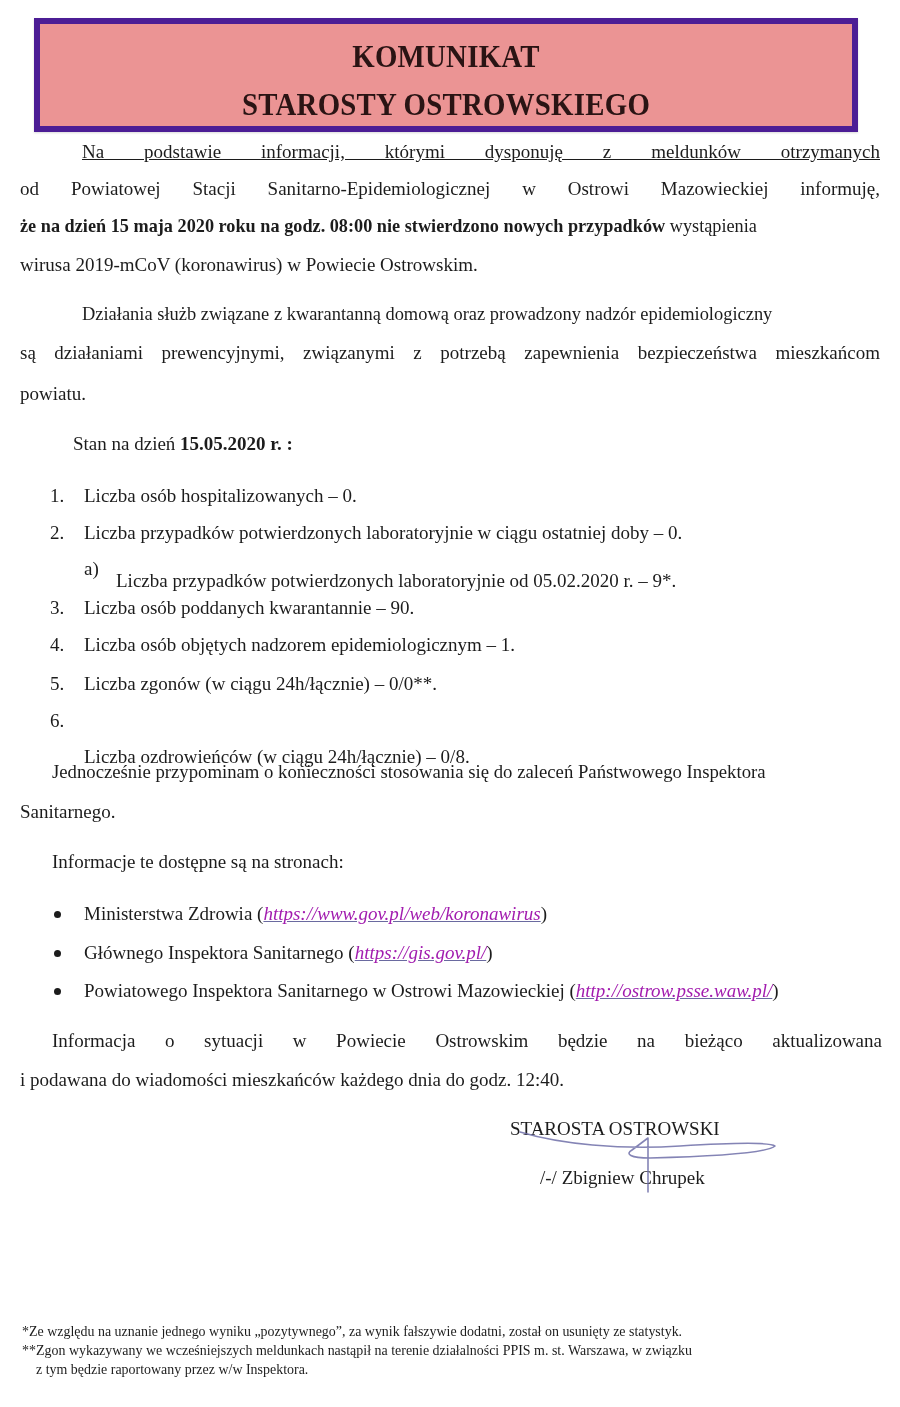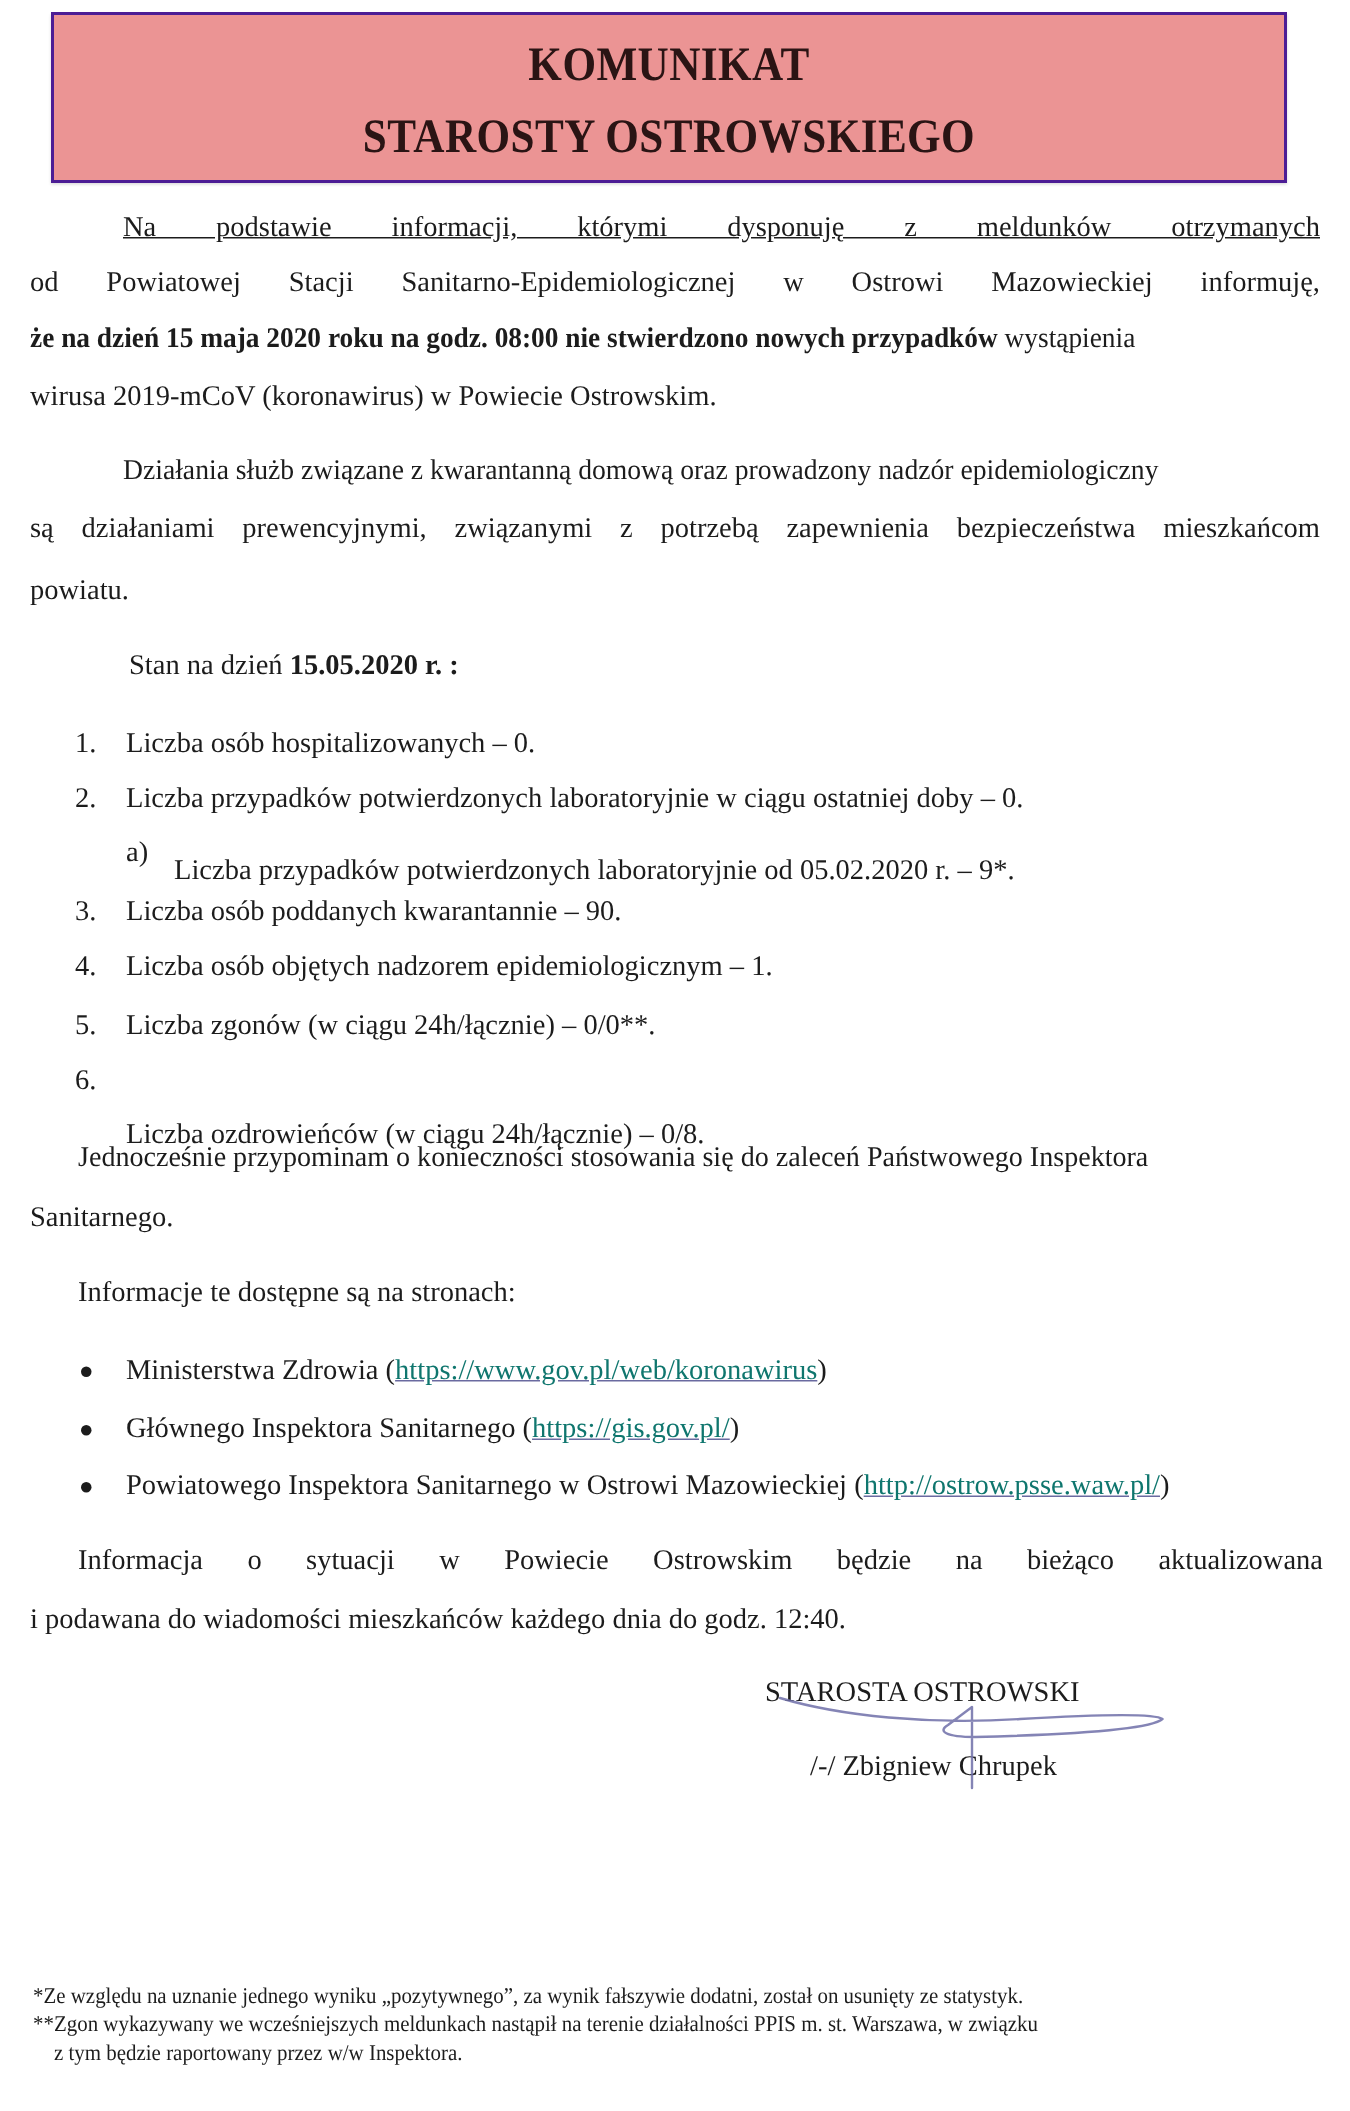--- a/index.html
+++ b/index.html
@@ -2,22 +2,22 @@
 <html><head>
   <meta charset="utf-8">
   <style>
     html, body { margin: 0; padding: 0; background: #ffffff; }
     body {
       width: 900px; height: 1407px; position: relative; overflow: hidden;
       font-family: "Liberation Serif", "DejaVu Serif", serif;
       color: #1c1c1c;
     }
     .header-box {
-      position: absolute; left: 34px; top: 8px; width: 824px; height: 114px;
-      background: #eb9494; border: 2px solid #4c1d95; box-sizing: border-box;
+      position: absolute; left: 34px; top: 18px; width: 824px; height: 114px;
+      background: #eb9494; border: 6px solid #4c1d95; box-sizing: border-box;
       box-shadow: 0 1px 2px rgba(0,0,0,0.15);
       text-align: center;
     }
     .header-box .t1 {
       position: absolute; left: 0; right: 0; top: 14px;
       font-size: 32px; font-weight: bold; color: #2a1414; letter-spacing: 0.3px;
       transform: scaleX(0.9); transform-origin: center;
     }
     .header-box .t2 {
       position: absolute; left: 0; right: 0; top: 62px;
@@ -27,21 +27,21 @@
     .line {
       position: absolute; font-size: 19px; white-space: nowrap; line-height: 24px;
       transform-origin: left center;
     }
     .justify { text-align: justify; text-align-last: justify; white-space: normal; }
     .b { font-weight: bold; }
     .num { position: absolute; font-size: 19px; line-height: 24px; }
     .bullet {
       position: absolute; width: 7px; height: 7px; border-radius: 50%; background: #1c1c1c;
     }
-    .link { text-decoration: underline; text-decoration-color: #6a6aa0; color: #0f766e; }
+    .link { text-decoration: underline; text-decoration-color: #6a6aa0; color: #a21caf; font-style: italic; }
     .foot { position: absolute; font-size: 15px; line-height: 18px; white-space: nowrap; }
     .sig-svg { position: absolute; left: 500px; top: 1110px; }
   </style>
 </head>
 <body>
 
 <div class="header-box">
   <div class="t1">KOMUNIKAT</div>
   <div class="t2">STAROSTY OSTROWSKIEGO</div>
 </div>
@@ -52,21 +52,21 @@
   <div class="line" style="left:20px; top:214px; transform:scaleX(0.96);"><span class="b">że na dzień 15 maja 2020 roku na godz. 08:00 nie stwierdzono nowych przypadków</span><span> wystąpienia</span></div>
   <div class="line" style="left:20px; top:253px;">wirusa 2019-mCoV (koronawirus) w Powiecie Ostrowskim.</div>
 </div>
 
 <div>
   <div class="line" style="left:82px; top:302px; transform:scaleX(0.97);">Działania służb związane z kwarantanną domową oraz prowadzony nadzór epidemiologiczny</div>
   <div class="line justify" style="left:20px; top:341px; width:860px;">są działaniami prewencyjnymi, związanymi z potrzebą zapewnienia bezpieczeństwa mieszkańcom</div>
   <div class="line" style="left:20px; top:382px;">powiatu.</div>
 </div>
 
-<div class="line" style="left:86px; top:432px;"><span>Stan na dzień </span><span class="b">15.05.2020 r. :</span></div>
+<div class="line" style="left:73px; top:432px;"><span>Stan na dzień </span><span class="b">15.05.2020 r. :</span></div>
 
 <div>
   <div>
     <span class="num" style="left:50px; top:484px;">1.</span>
     <span class="line" style="left:84px; top:484px;">Liczba osób hospitalizowanych – 0.</span>
   </div>
   <div>
     <span class="num" style="left:50px; top:521px;">2.</span>
     <span class="line" style="left:84px; top:521px;">Liczba przypadków potwierdzonych laboratoryjnie w ciągu ostatniej doby – 0.</span>
   </div>

